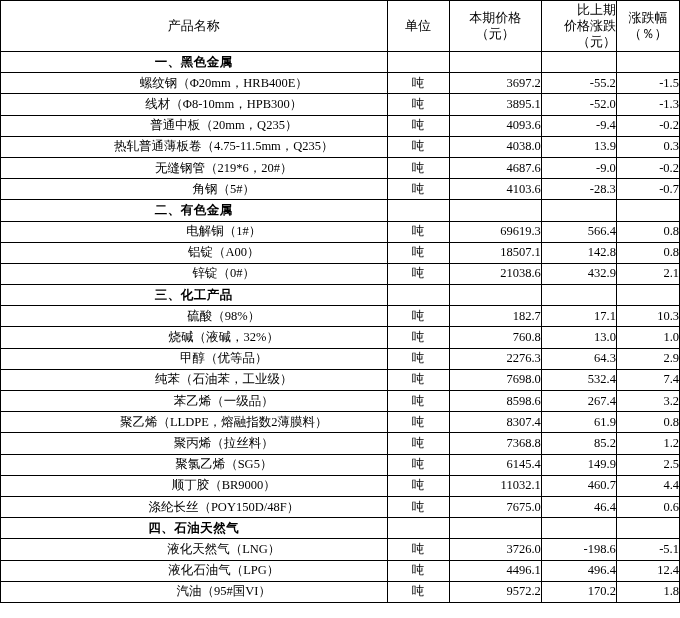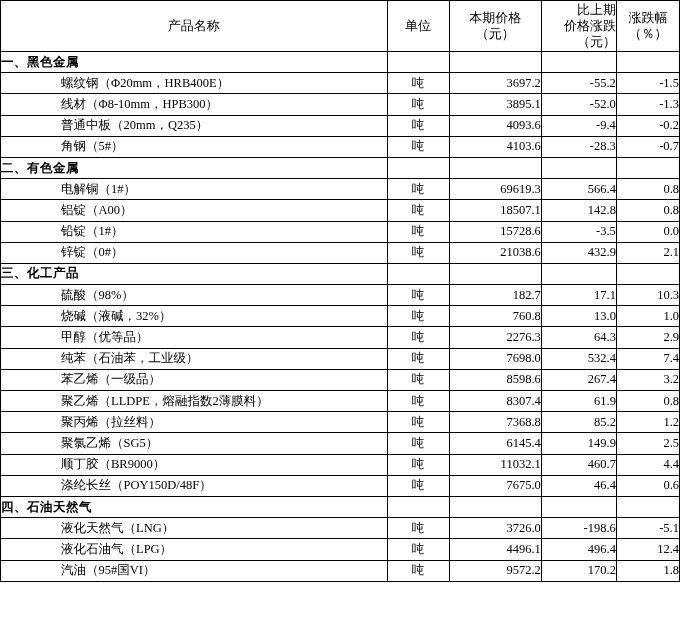--- a/index.html
+++ b/index.html
@@ -43,21 +43,21 @@
   th.col-unit { width: 62px; }
   th.col-price { width: 92px; }
   th.col-change { width: 75px; text-align: right; }
   th.col-rate { width: 63px; margin-left: 24px; }
 
   .hdr-line { display: block; }
 
   
   tbody tr { height: 21.2px; }
   td.name {
-    text-align: left;
+    text-align: center;
     padding-left: 6px;
     white-space: nowrap;
     overflow: hidden;
   }
   td.name.group {
     font-weight: bold;
     letter-spacing: 0.5px;
   }
   td.name.item {
     padding-left: 60px;
@@ -129,20 +129,34 @@
           <td class="num">-1.3</td>
         </tr>
         <tr>
           <td class="name item">普通中板（20mm，Q235）</td>
           <td class="unit">吨</td>
           <td class="num">4093.6</td>
           <td class="num">-9.4</td>
           <td class="num">-0.2</td>
         </tr>
         <tr>
+          <td class="name item">热轧普通薄板卷（4.75-11.5mm，Q235）</td>
+          <td class="unit">吨</td>
+          <td class="num">4038.0</td>
+          <td class="num">13.9</td>
+          <td class="num">0.3</td>
+        </tr>
+        <tr>
+          <td class="name item">无缝钢管（219*6，20#）</td>
+          <td class="unit">吨</td>
+          <td class="num">4687.6</td>
+          <td class="num">-9.0</td>
+          <td class="num">-0.2</td>
+        </tr>
+        <tr>
           <td class="name item">角钢（5#）</td>
           <td class="unit">吨</td>
           <td class="num">4103.6</td>
           <td class="num">-28.3</td>
           <td class="num">-0.7</td>
         </tr>
         <tr>
           <td class="name group">二、有色金属</td>
           <td class="unit"></td>
           <td class="num"></td>
@@ -157,27 +171,20 @@
           <td class="num">0.8</td>
         </tr>
         <tr>
           <td class="name item">铝锭（A00）</td>
           <td class="unit">吨</td>
           <td class="num">18507.1</td>
           <td class="num">142.8</td>
           <td class="num">0.8</td>
         </tr>
         <tr>
-          <td class="name item">铅锭（1#）</td>
-          <td class="unit">吨</td>
-          <td class="num">15728.6</td>
-          <td class="num">-3.5</td>
-          <td class="num">0.0</td>
-        </tr>
-        <tr>
           <td class="name item">锌锭（0#）</td>
           <td class="unit">吨</td>
           <td class="num">21038.6</td>
           <td class="num">432.9</td>
           <td class="num">2.1</td>
         </tr>
         <tr>
           <td class="name group">三、化工产品</td>
           <td class="unit"></td>
           <td class="num"></td>

